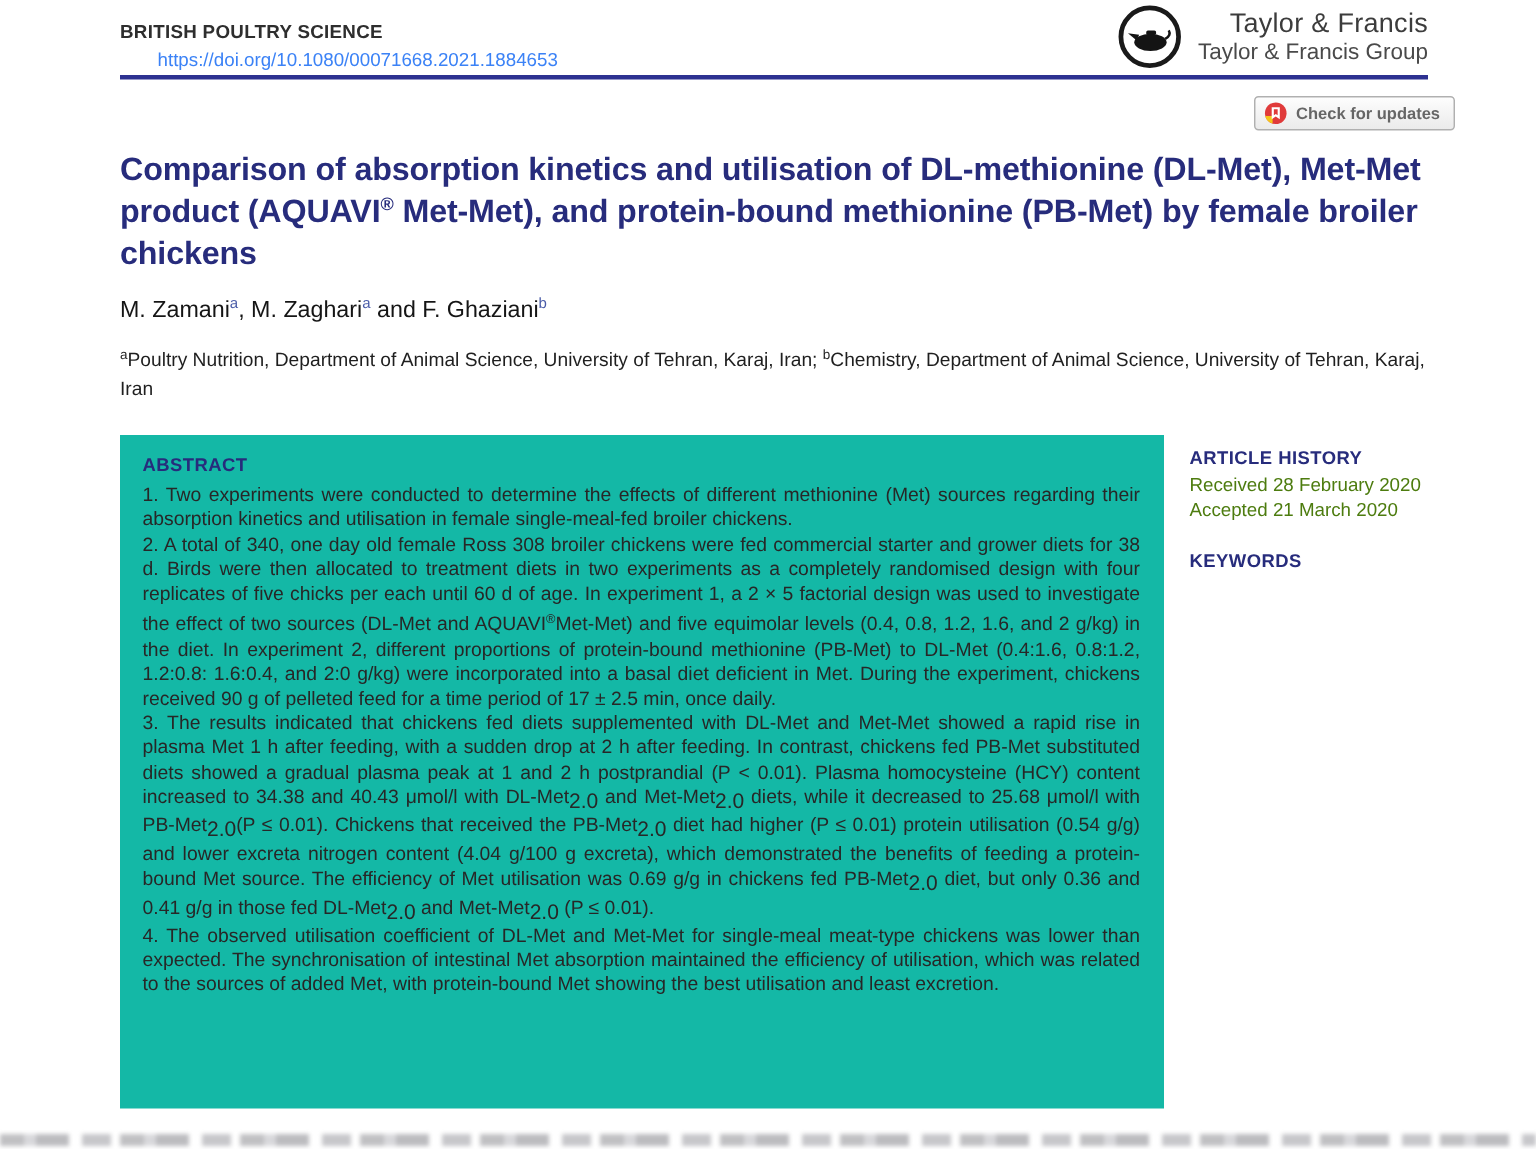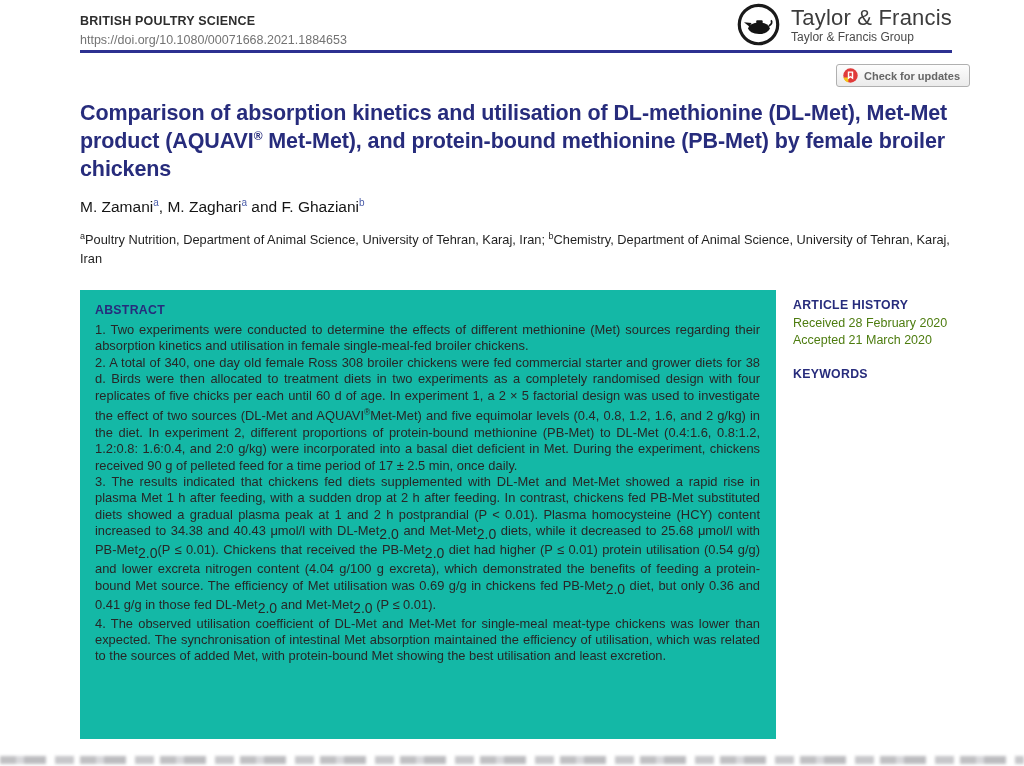--- a/index.html
+++ b/index.html
@@ -3,26 +3,26 @@
 <meta charset="utf-8">
 <style>
   html,body{margin:0;padding:0;background:#fff;}
   .page{
     position:relative;width:1024px;height:766px;background:#ffffff;overflow:hidden;
     font-family:"Liberation Sans","DejaVu Sans",sans-serif;color:#222;
   }
   
   .header-left{position:absolute;left:80px;top:13px;line-height:1.35;}
   .journal-name{font-size:12.5px;font-weight:700;color:#2e2e2e;letter-spacing:.2px;}
-  .doi{font-size:12.5px;color:#737373;margin-top:2px;text-decoration:none;display:block;}
+  .doi{font-size:12.5px;color:#3b82f6;margin-top:2px;text-decoration:none;display:block;margin-left:25px;}
   .publisher{position:absolute;right:72px;top:2px;display:flex;align-items:center;gap:10px;}
   .tf-circle{width:45px;height:45px;flex:0 0 auto;}
   .tf-text{display:flex;flex-direction:column;line-height:1.05;}
-  .tf-name{font-size:22px;color:#3c3c3c;font-weight:500;letter-spacing:.2px;text-align:right;}
-  .tf-group{font-size:12px;color:#4a4a4a;margin-top:2px;}
+  .tf-name{font-size:18px;color:#3c3c3c;font-weight:500;letter-spacing:.2px;text-align:right;}
+  .tf-group{font-size:15px;color:#4a4a4a;margin-top:2px;}
   .header-rule{position:absolute;left:80px;top:50px;width:872px;height:3px;background:#2d3191;}
   
   .check-btn{
     position:absolute;right:54px;top:64px;display:flex;align-items:center;gap:6px;
     border:1px solid #b0b0b0;border-radius:3px;background:linear-gradient(#fdfdfd,#ebebeb);
     padding:3px 9px 3px 6px;cursor:pointer;
   }
   .check-btn span{font-size:11px;color:#666;font-weight:bold;}
   
   .title{

